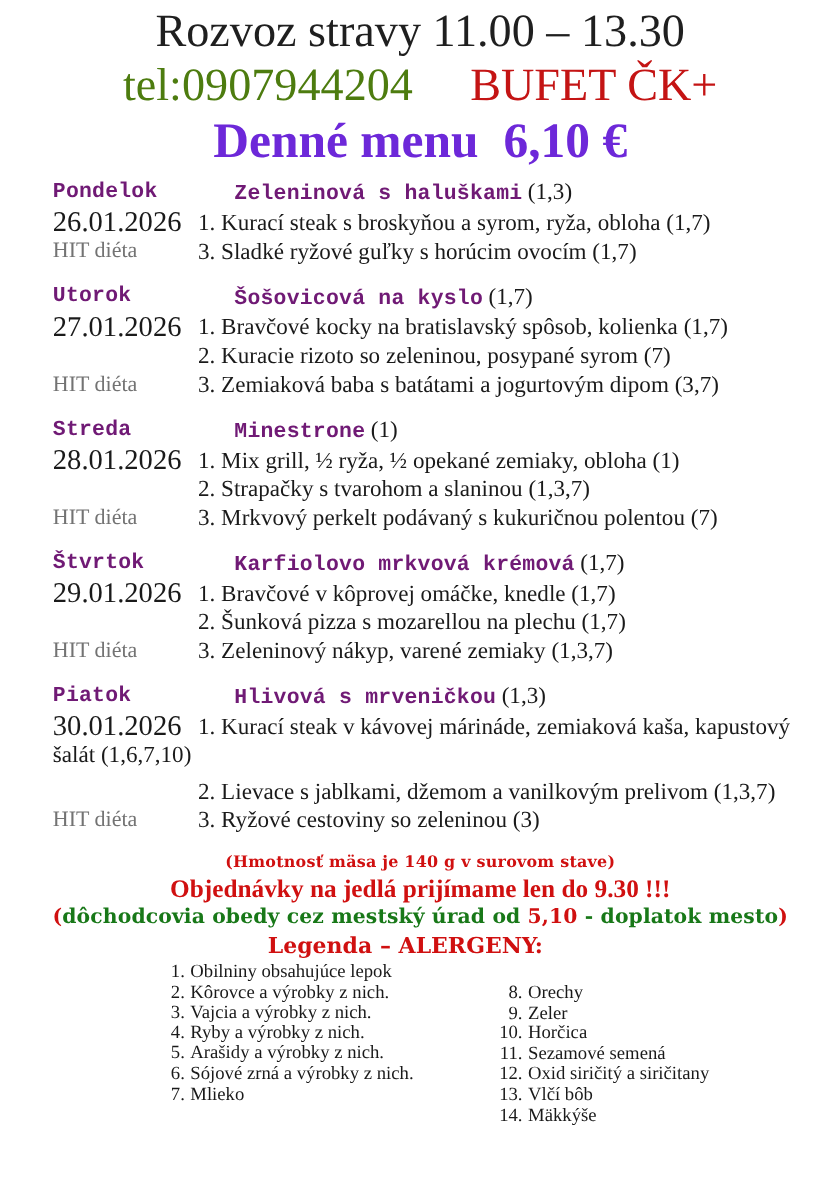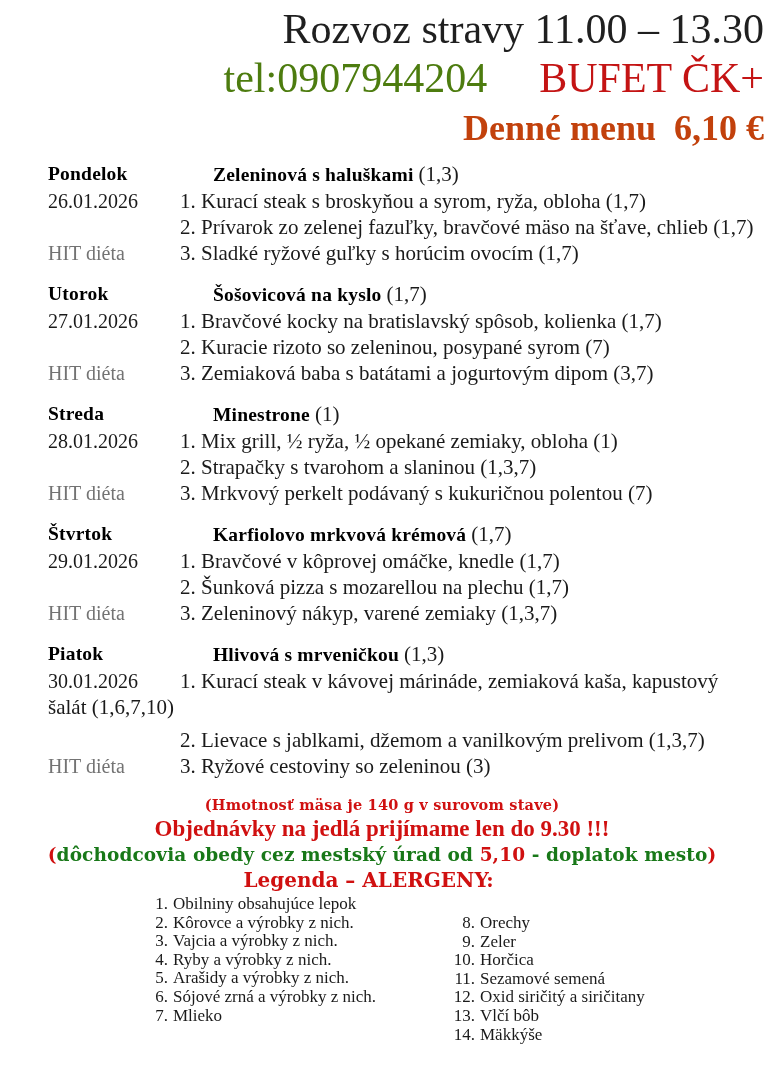--- a/index.html
+++ b/index.html
@@ -1,36 +1,36 @@
 <!DOCTYPE html>
 <html><head>
 <meta charset="utf-8">
 <style>
   html,body{margin:0;padding:0;}
   body{
     width:764px;height:1080px;background:#ffffff;overflow:hidden;
     color:#1a1a1a;font-family:"Liberation Serif",serif;
     -webkit-font-smoothing:antialiased;
   }
-  .header{text-align:right;padding-top:4px;}
+  .header{text-align:center;padding-top:4px;}
   .h-line1{font-size:42px;line-height:50px;color:#1f1f1f;}
   .h-line2{font-size:42px;line-height:48px;white-space:pre;}
   .phone{color:#4d7c0f;}
   .brand{color:#c41414;margin-left:52px;}
-  .h-line3{font-size:36px;line-height:52px;font-weight:bold;white-space:pre;color:#c2410c;}
+  .h-line3{font-size:45px;line-height:52px;font-weight:bold;white-space:pre;color:#6d28d9;}
 
   .menu{margin:7px 6px 0 48px;}
   .day-block{margin-bottom:15px;}
   .row{display:flex;font-size:21px;line-height:26px;}
   .lcell{width:132px;flex-shrink:0;}
   .rcell{flex:1;}
-  .heavy{font-family:Liberation Serif, serif;font-weight:bold;font-size:19.5px;letter-spacing:.2px;color:#000000;}
+  .heavy{font-family:Liberation Mono, monospace;font-weight:bold;font-size:19.5px;letter-spacing:.2px;color:#701a75;}
   .soup-indent{padding-left:33px;}
   .soup-allerg{font-family:"Liberation Serif",serif;font-weight:normal;font-size:21px;letter-spacing:0;color:#1a1a1a;margin-left:5px;}
-  .date{font-size:20px;}
+  .date{font-size:26px;}
   .hit{color:#737373;font-size:20px;}
   .wrap-line{font-size:21px;line-height:26px;margin-bottom:7px;}
 
   .notes{text-align:center;margin-top:8px;}
   .weight-note{font-family:"DejaVu Serif",serif;font-weight:bold;font-size:14.5px;line-height:22px;color:#d01010;letter-spacing:.2px;}
   .orders-note{font-weight:bold;font-size:23px;line-height:26px;color:#d01010;}
   .pension-note{font-family:"DejaVu Serif",serif;font-weight:bold;font-size:18.5px;line-height:26px;letter-spacing:.1px;}
   .legend-title{font-family:"DejaVu Serif",serif;font-weight:bold;font-size:20px;line-height:24px;color:#d01010;padding-right:27px;}
 
   .legend-cols{display:flex;margin-left:150px;margin-top:3px;font-size:17px;line-height:18.6px;}
@@ -56,21 +56,20 @@
         <div class="row">
           <div class="lcell heavy">Pondelok</div>
           <div class="rcell soup-indent"><span class="heavy">Zeleninová s haluškami</span><span class="soup-allerg">(1,3)</span></div>
         </div>
         <div class="row">
           <div class="lcell date">26.01.2026</div>
           <div class="rcell">1. Kurací steak s broskyňou a syrom, ryža, obloha (1,7)</div>
         </div>
         <div class="row">
           <div class="lcell"></div>
-          <div class="rcell">2. Prívarok zo zelenej fazuľky, bravčové mäso na šťave, chlieb (1,7)</div>
         </div>
         <div class="row">
           <div class="lcell hit">HIT diéta</div>
           <div class="rcell">3. Sladké ryžové guľky s horúcim ovocím (1,7)</div>
         </div>
       </div>
       <div class="day-block">
         <div class="row">
           <div class="lcell heavy">Utorok</div>
           <div class="rcell soup-indent"><span class="heavy">Šošovicová na kyslo</span><span class="soup-allerg">(1,7)</span></div>

